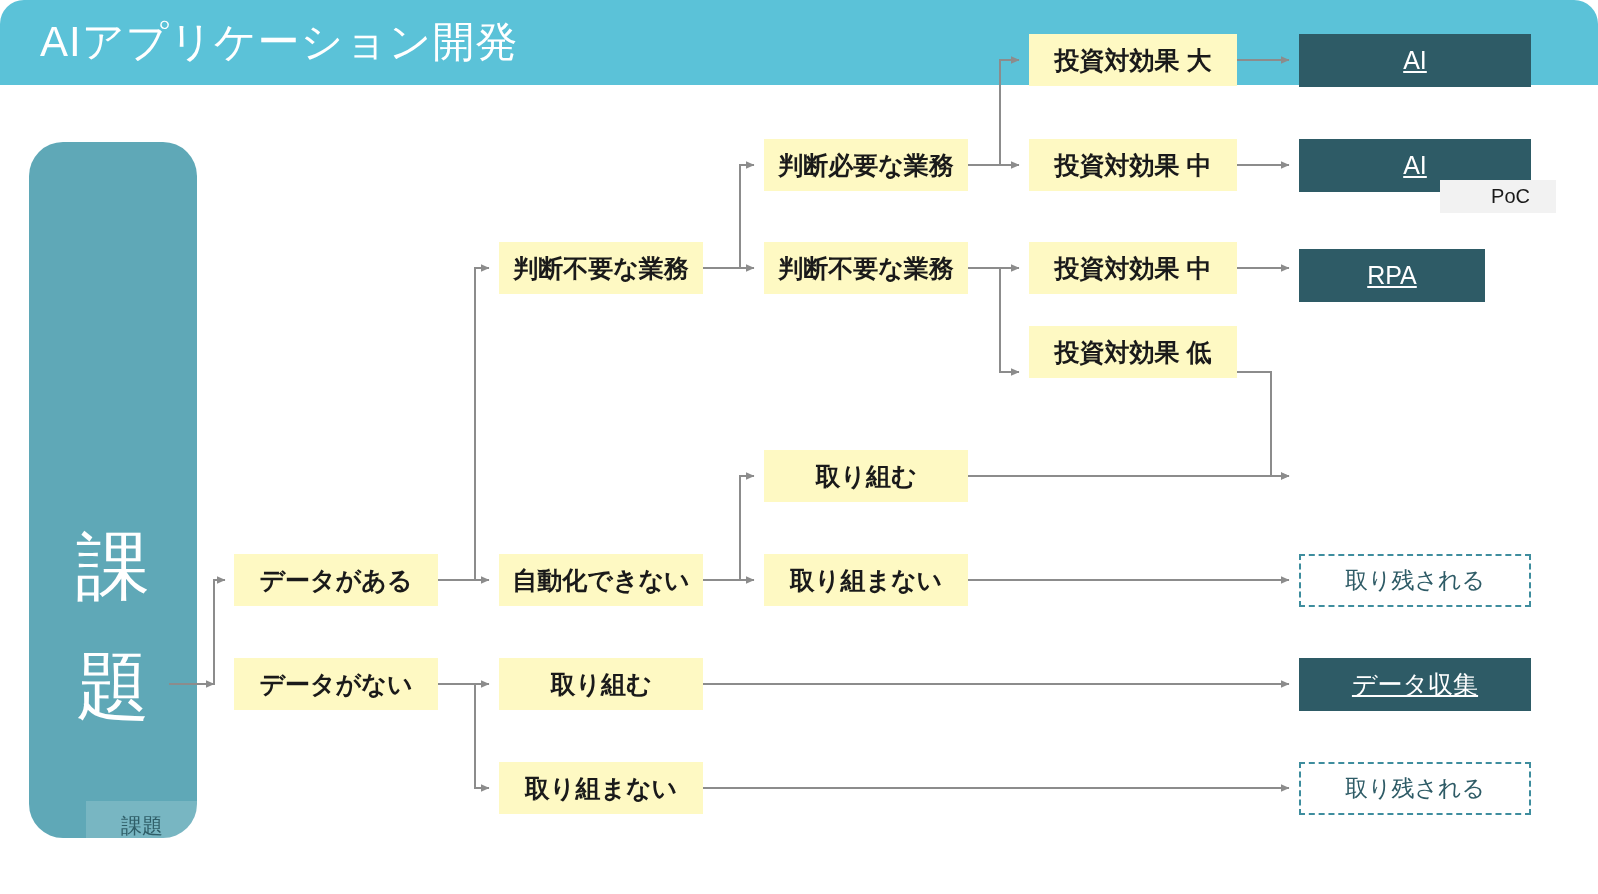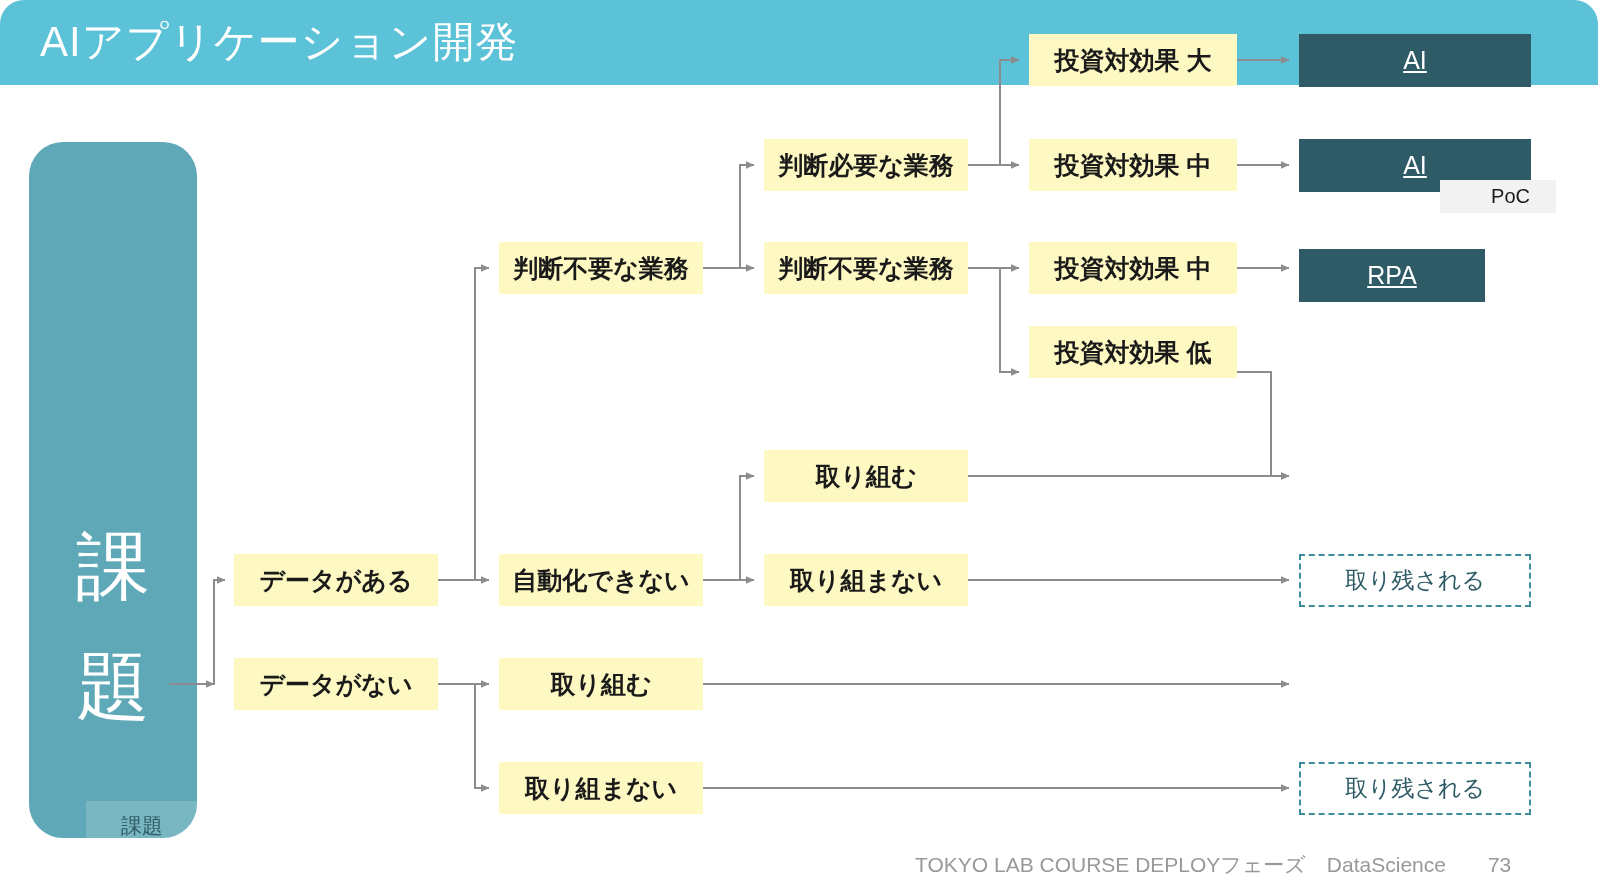--- a/index.html
+++ b/index.html
@@ -208,17 +208,17 @@
   <div class="node gray" style="left:234px; top:658px; width:204px; height:52px;">データがない</div>
 
   <div class="node gray" style="left:499px; top:658px; width:204px; height:52px;">取り組む</div>
   <div class="node gray" style="left:499px; top:762px; width:204px; height:52px;">取り組まない</div>
 
   <div class="node dark" style="left:1299px; top:34px; width:232px; height:53px;">AI</div>
   <div class="node dark" style="left:1299px; top:139px; width:232px; height:53px;">AI</div>
   <div class="node small-gray" style="left:1440px; top:180px; width:116px; height:33px;">PoC</div>
   <div class="node dark" style="left:1299px; top:242px; width:186px; height:53px;margin-top:7px;">RPA</div>
   <div class="node dashed" style="left:1299px; top:554px; width:232px; height:53px;">取り残される</div>
+  <div class="node dark" style="left:1299px; top:658px; width:232px; height:53px;">データ収集</div>
   <div class="node dashed" style="left:1299px; top:762px; width:232px; height:53px;">取り残される</div>
 
-  <div class="footer">TOKYO LAB COURSE DEPLOYフェーズ　DataScience　　73</div>
 
 </div>
 
 </body></html>

